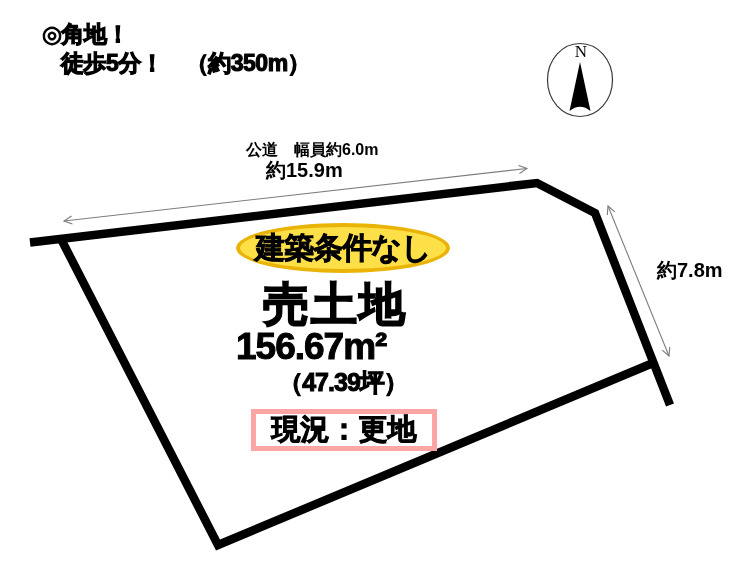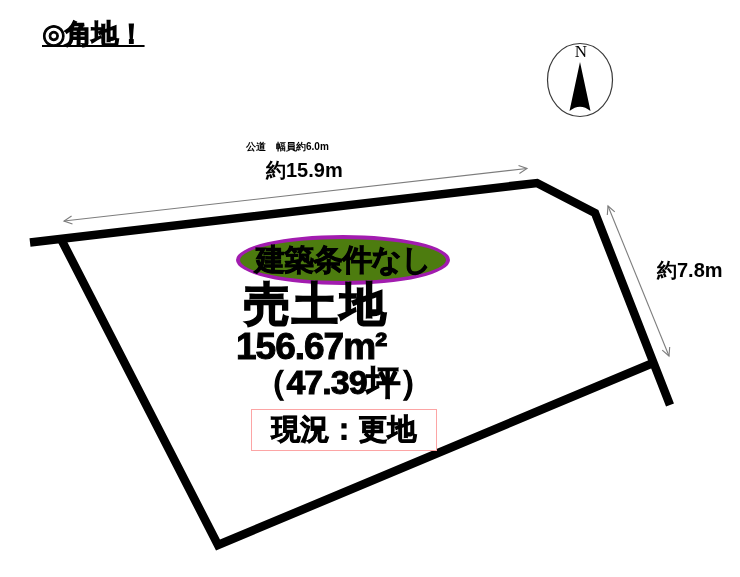--- a/index.html
+++ b/index.html
@@ -3,44 +3,44 @@
 <meta charset="utf-8">
 <style>
   html,body{margin:0;padding:0;background:#fff;}
   #stage{
     position:relative;width:740px;height:577px;background:#ffffff;
     font-family:"Liberation Sans","DejaVu Sans",sans-serif;color:#000;overflow:hidden;
   }
   #stage *{box-sizing:border-box;}
   .abs{position:absolute;white-space:nowrap;}
   
-  .hdr{left:42px;top:20px;font-size:27px;line-height:29px;font-weight:900;
-       -webkit-text-stroke:1.1px #000;letter-spacing:-0.5px;text-decoration:underline;}
+  .hdr{left:42px;top:20px;font-size:23px;line-height:29px;font-weight:900;
+       -webkit-text-stroke:1.1px #000;letter-spacing:-0.5px;}
   .hdr .indent{padding-left:19px;}
   
   .north-label{left:566px;top:42px;width:30px;text-align:center;
        font-family:"Liberation Serif","DejaVu Serif",serif;font-size:17px;font-weight:400;}
   
-  .road-label{left:246px;top:140px;font-size:10px;font-weight:700;}
+  .road-label{left:246px;top:140px;font-size:16px;font-weight:700;}
   .frontage-label{left:266px;top:157px;font-size:20px;font-weight:700;}
   .side-label{left:657px;top:257px;font-size:20px;font-weight:700;}
   
   svg.drawing{position:absolute;left:0;top:0;}
   
-  .oval{left:236px;top:223px;width:214px;height:50px;border:4px solid #a21caf;border-radius:50%;
-        background:#4d7c0f;display:flex;align-items:center;justify-content:center;
-        font-size:30px;font-weight:900;-webkit-text-stroke:0.8px #000;letter-spacing:-1px;margin-top:12px;}
+  .oval{left:236px;top:223px;width:214px;height:50px;border:4px solid #eab308;border-radius:50%;
+        background:#fde047;display:flex;align-items:center;justify-content:center;
+        font-size:30px;font-weight:900;-webkit-text-stroke:0.8px #000;letter-spacing:-1px;}
   
-  .sale-title{left:244px;top:281px;width:214px;font-size:46px;line-height:47px;
+  .sale-title{left:228px;top:281px;width:214px;text-align:center;font-size:46px;line-height:47px;
         font-weight:900;-webkit-text-stroke:1.6px #000;letter-spacing:2px;}
   .area-sqm{left:236px;top:328px;width:214px;text-align:left;font-size:37px;line-height:37px;
         font-weight:700;-webkit-text-stroke:1px #000;letter-spacing:-1px;}
-  .area-tsubo{left:236px;top:364px;width:214px;text-align:center;font-size:34px;line-height:37px;
+  .area-tsubo{left:236px;top:364px;width:214px;text-align:center;font-size:25px;line-height:37px;
         font-weight:700;-webkit-text-stroke:1px #000;letter-spacing:-1px;}
-  .status-box{left:251px;top:409px;width:186px;height:42px;border:1px solid #fca5a5;background:#fff;
+  .status-box{left:251px;top:409px;width:186px;height:42px;border:5px solid #fca5a5;background:#fff;
         display:flex;align-items:center;justify-content:center;
         font-size:29px;font-weight:900;-webkit-text-stroke:0.9px #000;letter-spacing:0px;}
 </style>
 </head>
 <body>
 
 <div id="stage">
 
   <svg class="drawing" width="740" height="577" viewBox="0 0 740 577">
     <defs>
@@ -54,20 +54,21 @@
 
     <path d="M30,242.5 L537,183 L595,213 L670,405" fill="none" stroke="#000000" stroke-width="8.5" stroke-linejoin="miter"></path>
     <path d="M61,239 L218,545 L653,363" fill="none" stroke="#000000" stroke-width="8.5" stroke-linejoin="miter"></path>
 
     <line x1="64" y1="221" x2="527" y2="168.5" stroke="#7d7d7d" stroke-width="1.1" marker-start="url(#arr)" marker-end="url(#arr)"></line>
     <line x1="608" y1="206" x2="669" y2="356" stroke="#7d7d7d" stroke-width="1.1" marker-start="url(#arr)" marker-end="url(#arr)"></line>
   </svg>
 
   <div class="abs hdr">
     <div>◎角地！</div>
+    <div class="indent">徒歩5分！　（約350m）</div>
   </div>
 
   <div class="abs north-label">N</div>
 
   <div class="abs road-label">公道　幅員約6.0m</div>
   <div class="abs frontage-label">約15.9m</div>
   <div class="abs side-label">約7.8m</div>
 
   <div class="abs oval">
     <span>建築条件なし</span>

